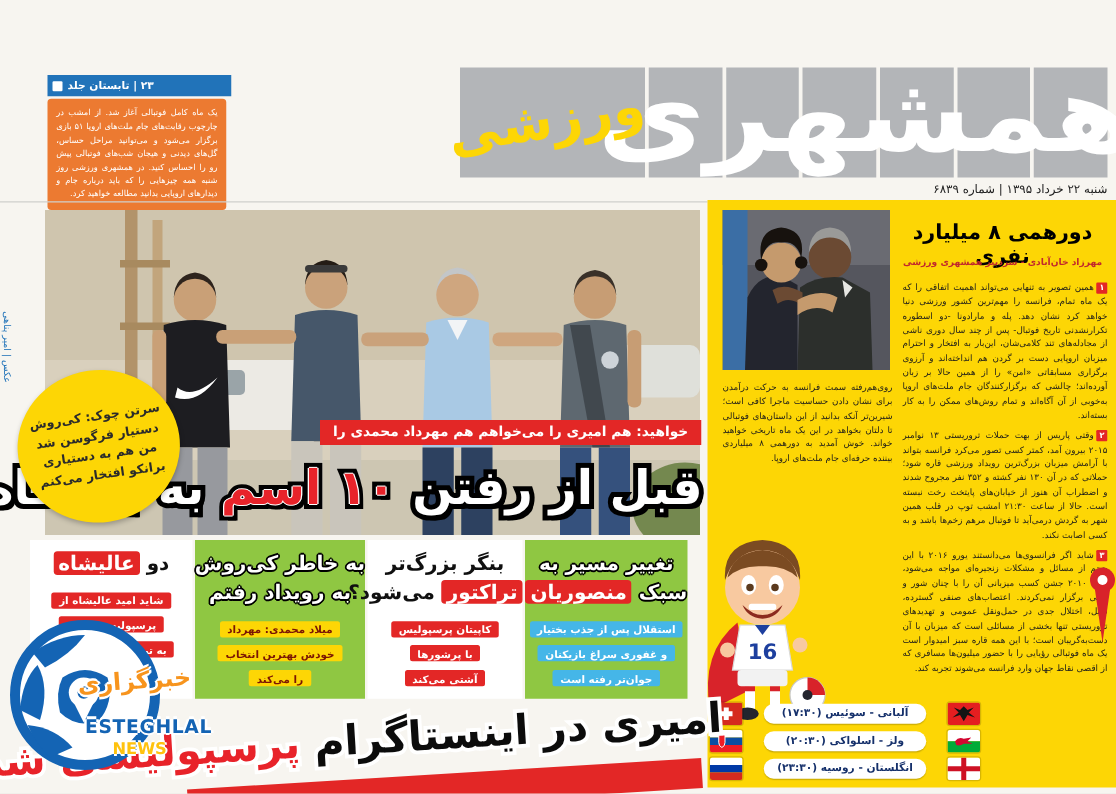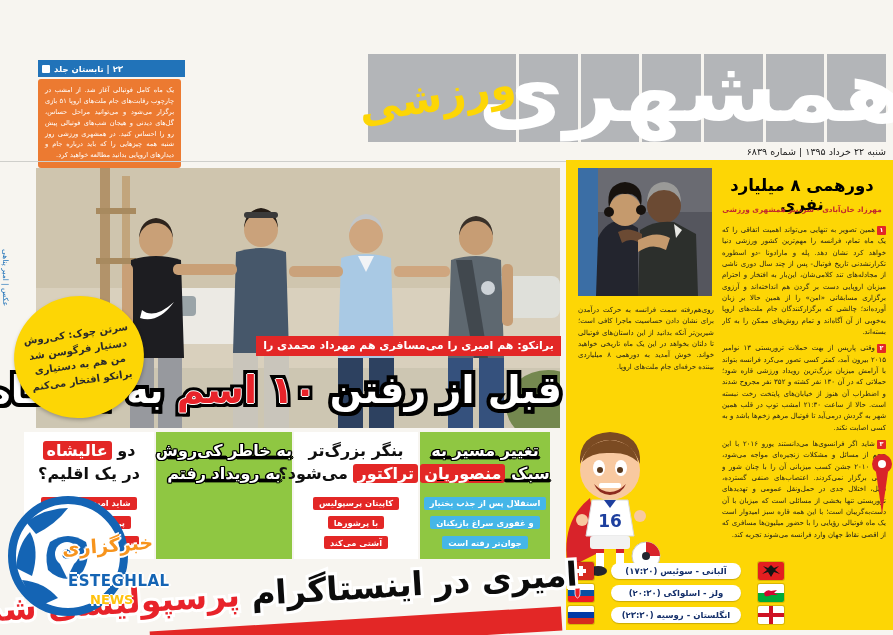--- a/index.html
+++ b/index.html
@@ -70,21 +70,21 @@
     gap:17px; height:22px; }
   .fixture .pill { background:#fff; border-radius:9px; height:16px; line-height:16px; width:132px;
     text-align:center; font-size:8.5px; font-weight:bold; color:#15306b;
     box-shadow:0 1px 1px rgba(0,0,0,.2); }
   .flag { width:26px; height:18px; border-radius:2px; overflow:hidden; box-shadow:0 0 0 1px rgba(0,0,0,.15); flex:0 0 auto; }
   .rosette { left:872px; top:452px; z-index:2; }
 
   
   .story-box { top:432px; height:127px; z-index:2; text-align:center; padding-top:7px; }
   .story-box.white { background:#fff; }
-  .story-box.green { background:#8fc742;text-decoration:underline; }
+  .story-box.green { background:#8fc742; }
   .sb1 { left:24px;  width:130px; }
   .sb2 { left:156px; width:136px; }
   .sb3 { left:294px; width:124px; }
   .sb4 { left:420px; width:130px; }
   .sb-line { font-size:16px; font-weight:900; line-height:23px; white-space:nowrap; }
   .story-box.white .sb-line { color:#101010; }
   .story-box.green .sb-line { color:#fff;
     text-shadow:-1.4px 0 #000,1.4px 0 #000,0 -1.4px #000,0 1.4px #000,-1px -1px #000,1px 1px #000,-1px 1px #000,1px -1px #000; }
   .sb-line .hl { background:#e32726; color:#fff; border-radius:3px; padding:0 4px; text-shadow:none; }
   .sb-line .hl:empty, .sb-line span:empty { display:none; padding:0; }
@@ -190,21 +190,21 @@
       <path d="M420 92 L436 92 L452 190 L438 190Z" fill="#2a2d33" opacity="0.55"></path>
       <circle cx="452" cy="120" r="7" fill="#cdd3d8"></circle>
       <rect x="358" y="98" width="56" height="11" rx="5" fill="#cfa67f"></rect>
       <rect x="466" y="96" width="11" height="62" rx="5" fill="#c79d74"></rect>
       <rect x="412" y="190" width="25" height="70" fill="#35517d"></rect>
         <rect x="443" y="190" width="25" height="70" fill="#35517d"></rect>
     </svg>
   </div>
   <div class="abs photo-credit rtl">عکس | امیر پناهی</div>
 
-  <div class="abs kicker rtl">برانکو: هم امیری را می‌مسافری هم مهرداد محمدی را</div>
+  <div class="abs kicker rtl">خواهید: هم امیری را می‌خواهم هم مهرداد محمدی را</div>
   <div class="abs main-headline layered rtl">
     <div class="stroke-black">
       <span>قبل از رفتن</span> <span>۱۰ اسم</span> <span>به باشگاه دادم</span>
     </div>
     <div class="fill">
       <span>قبل از رفتن</span>
       <span class="hl">۱۰ اسم</span>
       <span>به باشگاه دادم</span>
     </div>
   </div>
@@ -320,30 +320,34 @@
   <div class="abs rosette">
     <svg width="20" height="62" viewBox="0 0 20 62">
         <circle cx="10" cy="12" r="10" fill="#d8232a"></circle>
         <circle cx="10" cy="12" r="4" fill="#fff"></circle>
         <path d="M4 20 L10 62 L16 20 Z" fill="#d8232a"></path>
       </svg>
   </div>
 
   <div class="abs story-box white sb1 rtl">
     <div class="sb-line"><span>دو</span> <span class="hl">عالیشاه</span></div>
-    <div class="sb-line"><span>در یک اقلیم؟</span> </div>
     <div class="sb-sub sub-red">
       <div>شاید امید عالیشاه از</div><br>
       <div>پرسپولیس برود و</div><br>
       <div>به تیم برادرش بپیوندد</div>
     </div>
   </div>
   <div class="abs story-box green sb2 rtl">
     <div class="sb-line"><span>به خاطر کی‌روش</span> </div>
     <div class="sb-line"><span>به رویداد رفتم</span> </div>
+    <div class="sb-sub sub-yellow">
+      <div>میلاد محمدی: مهرداد</div><br>
+      <div>خودش بهترین انتخاب</div><br>
+      <div>را می‌کند</div>
+    </div>
   </div>
   <div class="abs story-box white sb3 rtl">
     <div class="sb-line"><span>بنگر بزرگ‌تر</span> </div>
     <div class="sb-line"> <span class="hl">تراکتور</span> <span>می‌شود؟</span></div>
     <div class="sb-sub sub-red">
       <div>کاپیتان پرسپولیس</div><br>
       <div>با پرشورها</div><br>
       <div>آشتی می‌کند</div>
     </div>
   </div>

